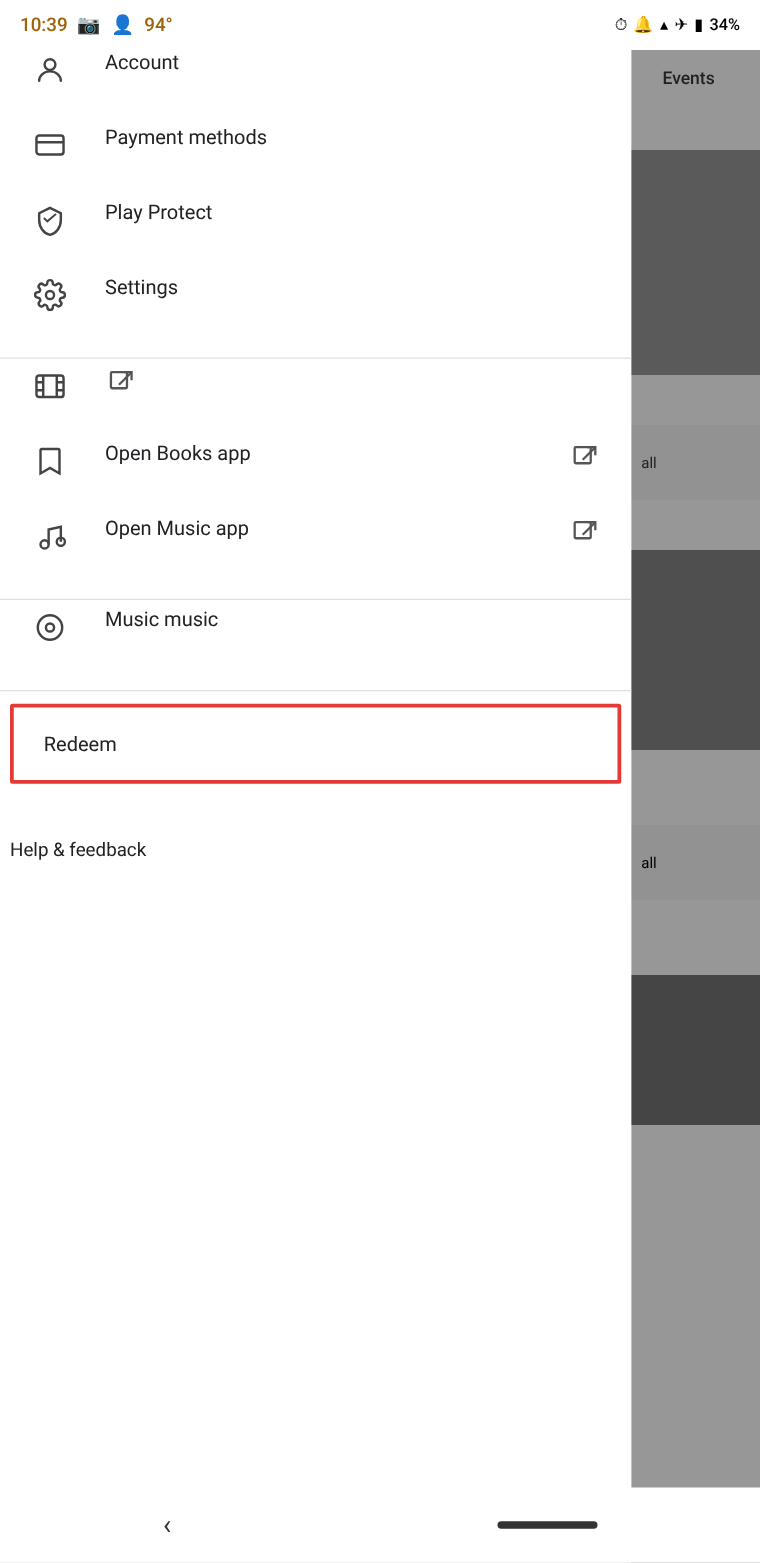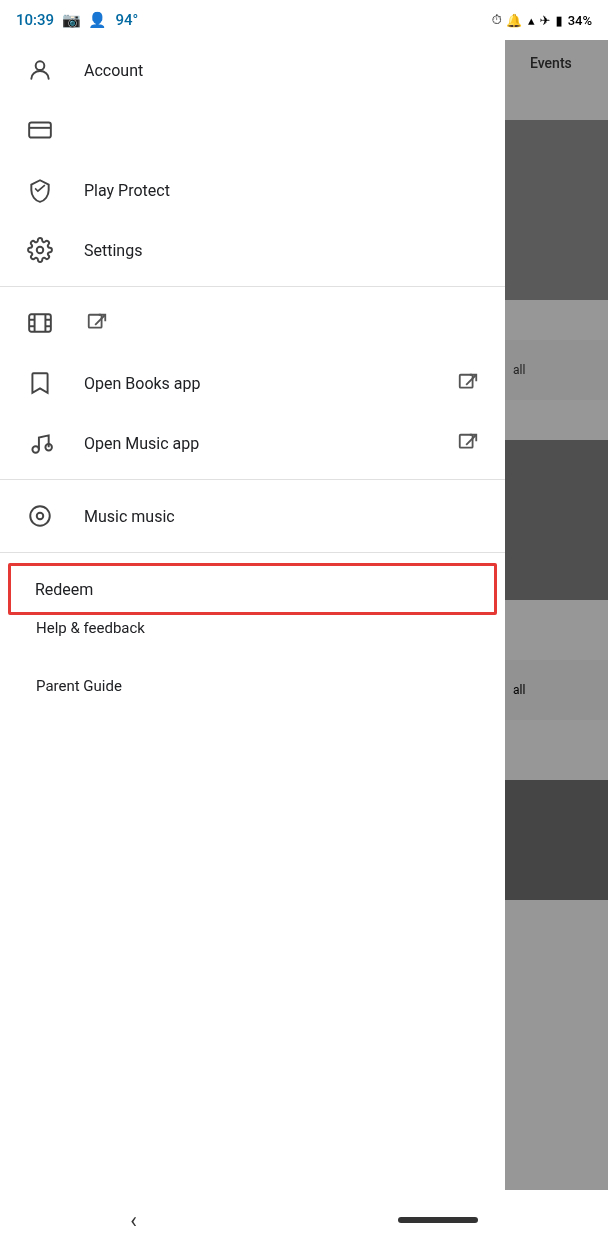--- a/index.html
+++ b/index.html
@@ -23,21 +23,21 @@
       background: #fff;
       display: flex;
       align-items: center;
       justify-content: space-between;
       padding: 0 16px;
       z-index: 20;
     }
     .status-bar-left {
       font-size: 15px;
       font-weight: 500;
-      color: #0369a1;
+      color: #a16207;
       display: flex;
       align-items: center;
       gap: 8px;
     }
     .status-bar-right {
       display: flex;
       align-items: center;
       gap: 5px;
       font-size: 13px;
       font-weight: 500;
@@ -74,21 +74,20 @@
       width: 505px;
       height: 1210px;
       background: #fff;
       z-index: 10;
       display: flex;
       flex-direction: column;
     }
 
     .menu-item {
       display: flex;
-      align-items: center;
       padding: 0 24px;
       height: 60px;
       cursor: pointer;
       position: relative;
     }
 
     .menu-icon {
       width: 32px;
       height: 32px;
       display: flex;
@@ -126,31 +125,31 @@
       height: 1px;
       background: #e0e0e0;
       margin: 6px 0;
     }
 
     
     .redeem-item {
       display: flex;
       align-items: center;
       padding: 0 24px;
-      height: 52px;
+      height: 64px;
       cursor: pointer;
       margin: 4px 8px;
       border: 3px solid #e53935;
       border-radius: 2px;
     }
 
     .simple-item {
       display: flex;
-      align-items: flex-start;
-      padding: 0 36px;
+      align-items: flex-end;
+      padding: 0 8px;
       height: 58px;
       cursor: pointer;
     }
     .simple-label {
       font-size: 15px;
       color: #202124;
     }
 
     
     .nav-bar {
@@ -299,20 +298,21 @@
     <span class="menu-label">Account</span>
   </div>
 
   <div class="menu-item">
     <div class="menu-icon">
       <svg viewBox="0 0 24 24">
           <rect x="2" y="5" width="20" height="14" rx="2"></rect>
           <line x1="2" y1="10" x2="22" y2="10"></line>
         </svg>
     </div>
+    <span class="menu-label">Payment methods</span>
   </div>
 
   <div class="menu-item">
     <div class="menu-icon">
       <svg viewBox="0 0 24 24">
           <path d="M12 3L4 7v5c0 5.5 3.5 10 8 11 4.5-1 8-5.5 8-11V7L12 3z"></path>
           <polygon points="10,12 8,10 7,11 10,14 17,8 16,7" fill="#444" stroke="none"></polygon>
         </svg>
     </div>
     <span class="menu-label">Play Protect</span>
@@ -400,23 +400,20 @@
   <div class="divider"></div>
 
   <div class="redeem-item">
     <span class="menu-label">Redeem</span>
   </div>
 
   <div class="simple-item">
     <span class="simple-label">Help &amp; feedback</span>
   </div>
 
-  <div class="simple-item">
-    <span class="simple-label">Parent Guide</span>
-  </div>
 
 
 </div>
 
 <div class="nav-bar">
   <span class="nav-back">‹</span>
   <div class="nav-pill"></div>
 </div>
 
 </body></html>

